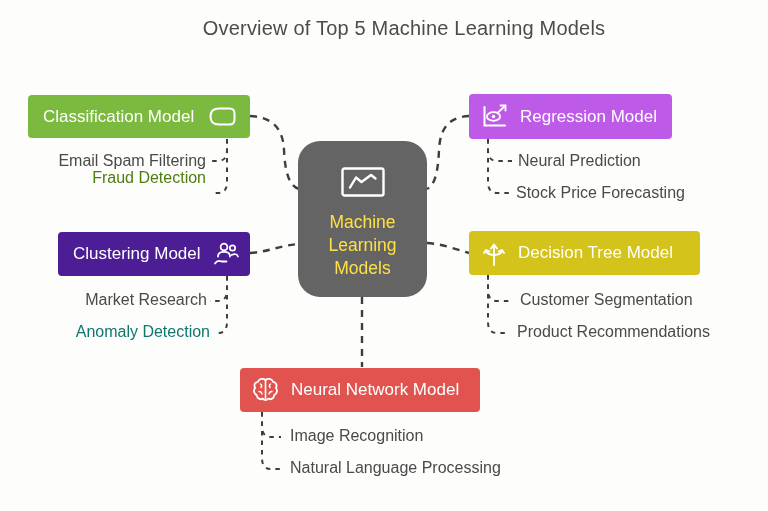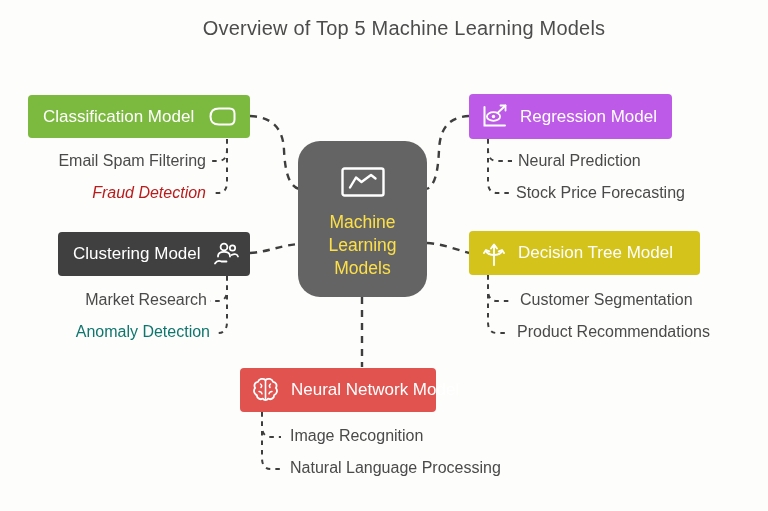--- a/index.html
+++ b/index.html
@@ -69,36 +69,36 @@
   <div class="lbl">Machine Learning Models</div>
 </div>
 
 <div class="node" style="left: 28px; top: 95px; width: 222px; height: 43px; padding: 0px 11px 0px 15px; justify-content: space-between; background-color: rgb(124, 185, 63);">
   <span class="lbl">Classification Model</span>
   <svg width="33" height="25" viewBox="0 0 33 25">
     <path d="M13 4.5 H23.5 Q28.5 4.5 28.5 9.5 V15.5 Q28.5 20.5 23.5 20.5 H13 Q4.5 20.5 4.5 12.5 Q4.5 4.5 13 4.5 Z" fill="none" stroke="#fff" stroke-width="2"></path>
   </svg>
 </div>
 <div class="leaf r" style="right: 562px; top: 151px; color: rgb(74, 74, 74);">Email Spam Filtering</div>
-<div class="leaf r" style="right: 562px; top: 183px; color: #b91c1c; font-style: italic;">Fraud Detection</div>
+<div class="leaf r" style="right: 562px; top: 168px; color: #4d7c0f;">Fraud Detection</div>
 
 <div class="node" style="left: 469px; top: 94px; width: 203px; height: 45px; padding: 0px 12px 0px 10px; gap: 10px; background-color: rgb(189, 90, 232);">
   <svg width="31" height="29" viewBox="0 0 31 29">
     <polyline points="5.5,5 5.5,23.5 26,23.5" fill="none" stroke="#fff" stroke-width="2" stroke-linecap="round"></polyline>
     <ellipse cx="14.5" cy="14.5" rx="6.6" ry="4.3" fill="none" stroke="#fff" stroke-width="1.8"></ellipse>
     <circle cx="14.5" cy="14.5" r="1.7" fill="#fff"></circle>
     <line x1="19" y1="10.5" x2="26.5" y2="3.5" stroke="#fff" stroke-width="1.8" stroke-linecap="round"></line>
     <polyline points="21.5,3.5 26.5,3.5 26.5,8.5" fill="none" stroke="#fff" stroke-width="1.8" stroke-linecap="round" stroke-linejoin="round"></polyline>
   </svg>
   <span class="lbl">Regression Model</span>
 </div>
 <div class="leaf" style="left: 518px; top: 151px; color: rgb(74, 74, 74);">Neural Prediction</div>
 <div class="leaf" style="left: 516px; top: 183px; color: rgb(74, 74, 74);">Stock Price Forecasting</div>
 
-<div class="node" style="left: 58px; top: 232px; width: 192px; height: 44px; padding: 0px 8px 0px 15px; justify-content: space-between; background-color: #404040;">
+<div class="node" style="left: 58px; top: 232px; width: 192px; height: 44px; padding: 0px 8px 0px 15px; justify-content: space-between; background-color: #4c1d95;">
   <span class="lbl">Clustering Model</span>
   <svg width="30" height="28" viewBox="0 0 30 28">
     <circle cx="12" cy="7" r="3.4" fill="none" stroke="#fff" stroke-width="1.8"></circle>
     <circle cx="20.5" cy="8" r="2.7" fill="none" stroke="#fff" stroke-width="1.7"></circle>
     <path d="M6 16.5 Q6 11.8 12 11.8 Q18 11.8 18 16.5" fill="none" stroke="#fff" stroke-width="1.8" stroke-linecap="round"></path>
     <path d="M19.5 15 Q24.5 12.8 26 16.5" fill="none" stroke="#fff" stroke-width="1.7" stroke-linecap="round"></path>
     <path d="M3 23.5 Q5.5 19.5 9.5 21.5 L14.5 21.5" fill="none" stroke="#fff" stroke-width="1.8" stroke-linecap="round"></path>
   </svg>
 </div>
 <div class="leaf r" style="right: 561px; top: 290px; color: rgb(74, 74, 74);">Market Research</div>
@@ -111,21 +111,21 @@
     <path d="M14 16 C10 16 7.5 15 6 12" fill="none" stroke="#fff" stroke-width="1.9" stroke-linecap="round"></path>
     <polyline points="4,14 6,11 9.3,12.4" fill="none" stroke="#fff" stroke-width="1.9" stroke-linecap="round" stroke-linejoin="round"></polyline>
     <path d="M14 16 C18 16 20.5 15 22 12" fill="none" stroke="#fff" stroke-width="1.9" stroke-linecap="round"></path>
     <polyline points="18.7,12.4 22,11 24,14" fill="none" stroke="#fff" stroke-width="1.9" stroke-linecap="round" stroke-linejoin="round"></polyline>
   </svg>
   <span class="lbl">Decision Tree Model</span>
 </div>
 <div class="leaf" style="left: 520px; top: 290px; color: rgb(74, 74, 74);">Customer Segmentation</div>
 <div class="leaf" style="left: 517px; top: 322px; color: rgb(74, 74, 74);">Product Recommendations</div>
 
-<div class="node" style="left: 240px; top: 368px; width: 196px; height: 44px; padding: 0px 12px 0px 10px; gap: 10px; background-color: rgb(224, 83, 79);">
+<div class="node" style="left: 240px; top: 368px; width: 240px; height: 44px; padding: 0px 12px 0px 10px; gap: 10px; background-color: rgb(224, 83, 79);">
   <svg width="31" height="31" viewBox="0 0 31 31">
     <path d="M15.5 5 C13 2.8 9 3.8 8 6.8 C5 6.9 3.5 10.4 5.2 12.9 C3.2 15 3.8 18.9 6.8 20.1 C6.9 23.3 10.4 25.2 13 23.6 C14 25.6 17 25.6 18 23.6 C20.6 25.2 24.1 23.3 24.2 20.1 C27.2 18.9 27.8 15 25.8 12.9 C27.5 10.4 26 6.9 23 6.8 C22 3.8 18 2.8 15.5 5 Z" fill="none" stroke="#fff" stroke-width="1.8" stroke-linejoin="round"></path>
     <path d="M15.5 5 L15.5 24.8" fill="none" stroke="#fff" stroke-width="1.6"></path>
     <path d="M10.5 9 Q12.5 10.5 11 12.5" fill="none" stroke="#fff" stroke-width="1.5" stroke-linecap="round"></path>
     <path d="M20.5 9 Q18.5 10.5 20 12.5" fill="none" stroke="#fff" stroke-width="1.5" stroke-linecap="round"></path>
     <path d="M9 16.5 Q11.5 16.5 12 18.8" fill="none" stroke="#fff" stroke-width="1.5" stroke-linecap="round"></path>
     <path d="M22 16.5 Q19.5 16.5 19 18.8" fill="none" stroke="#fff" stroke-width="1.5" stroke-linecap="round"></path>
   </svg>
   <span class="lbl">Neural Network Model</span>
 </div>

